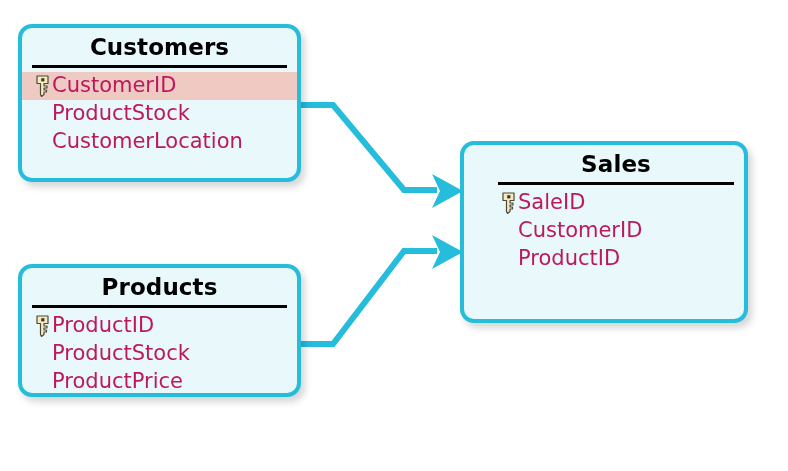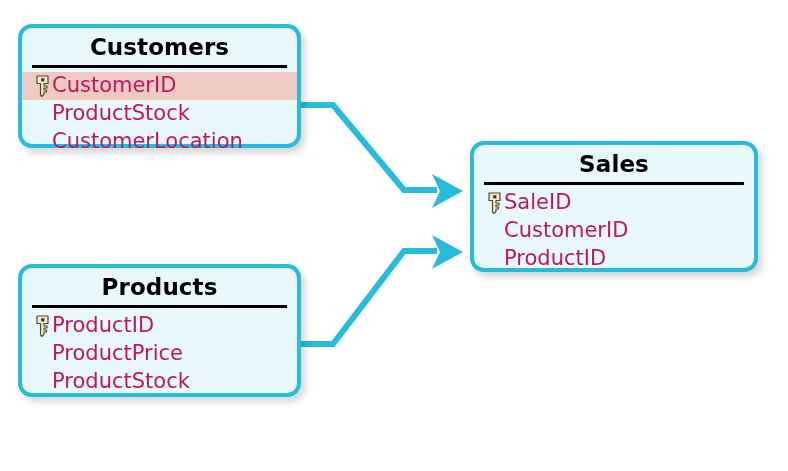--- a/index.html
+++ b/index.html
@@ -93,21 +93,21 @@
       <path d="M 296 105 L 333 105 L 404 190 L 437 190" fill="none" stroke="#26bcdc" stroke-width="6" stroke-linejoin="miter" stroke-linecap="butt"></path>
       <path d="M 432 174 L 463 191 L 432 208 L 440 191 Z" fill="#26bcdc"></path>
     </g>
 
     <g>
       <path d="M 296 344 L 333 344 L 404 251 L 437 251" fill="none" stroke="#26bcdc" stroke-width="6" stroke-linejoin="miter" stroke-linecap="butt"></path>
       <path d="M 432 235 L 463 252 L 432 269 L 440 252 Z" fill="#26bcdc"></path>
     </g>
   </svg>
 
-  <div class="entity" id="entity-customers" style="left:18px; top:24px; width:283px; height:124px;">
+  <div class="entity" id="entity-customers" style="left:18px; top:24px; width:283px; height:158px;">
     <div class="entity-title">Customers</div>
     <div class="entity-divider"></div>
     <div class="field-list">
 
       <div class="field-row highlight">
         <span class="key-slot">
           <svg width="15" height="22" viewBox="0 0 15 22">
             <path d="M2 1 L13 1 L13 8.5 L9 8.5 L9 11 L12 11 L12 13 L9 13 L9 15 L11.5 15 L11.5 17 L9 17 L9 19.5 L6.5 21.5 L5.5 19.5 L5.5 8.5 L2 8.5 Z" fill="#f7e9c0" stroke="#4a4a3a" stroke-width="1.2" stroke-linejoin="round"></path>
             <rect x="6.2" y="3.2" width="3.2" height="3.2" fill="#3a3a2a"></rect>
           </svg>
@@ -138,32 +138,32 @@
           <svg width="15" height="22" viewBox="0 0 15 22">
             <path d="M2 1 L13 1 L13 8.5 L9 8.5 L9 11 L12 11 L12 13 L9 13 L9 15 L11.5 15 L11.5 17 L9 17 L9 19.5 L6.5 21.5 L5.5 19.5 L5.5 8.5 L2 8.5 Z" fill="#f7e9c0" stroke="#4a4a3a" stroke-width="1.2" stroke-linejoin="round"></path>
             <rect x="6.2" y="3.2" width="3.2" height="3.2" fill="#3a3a2a"></rect>
           </svg>
         </span>
         <span class="field-label">ProductID</span>
       </div>
 
       <div class="field-row">
         <span class="key-slot"></span>
-        <span class="field-label">ProductPrice</span>
+        <span class="field-label">ProductStock</span>
       </div>
 
       <div class="field-row">
         <span class="key-slot"></span>
-        <span class="field-label">ProductStock</span>
+        <span class="field-label">ProductPrice</span>
       </div>
 
     </div>
   </div>
 
-  <div class="entity" id="entity-sales" style="left:470px; top:141px; width:288px; height:131px;">
+  <div class="entity" id="entity-sales" style="left:460px; top:141px; width:288px; height:182px;padding-left:24px;">
     <div class="entity-title">Sales</div>
     <div class="entity-divider"></div>
     <div class="field-list">
 
       <div class="field-row">
         <span class="key-slot">
           <svg width="15" height="22" viewBox="0 0 15 22">
             <path d="M2 1 L13 1 L13 8.5 L9 8.5 L9 11 L12 11 L12 13 L9 13 L9 15 L11.5 15 L11.5 17 L9 17 L9 19.5 L6.5 21.5 L5.5 19.5 L5.5 8.5 L2 8.5 Z" fill="#f7e9c0" stroke="#4a4a3a" stroke-width="1.2" stroke-linejoin="round"></path>
             <rect x="6.2" y="3.2" width="3.2" height="3.2" fill="#3a3a2a"></rect>
           </svg>

